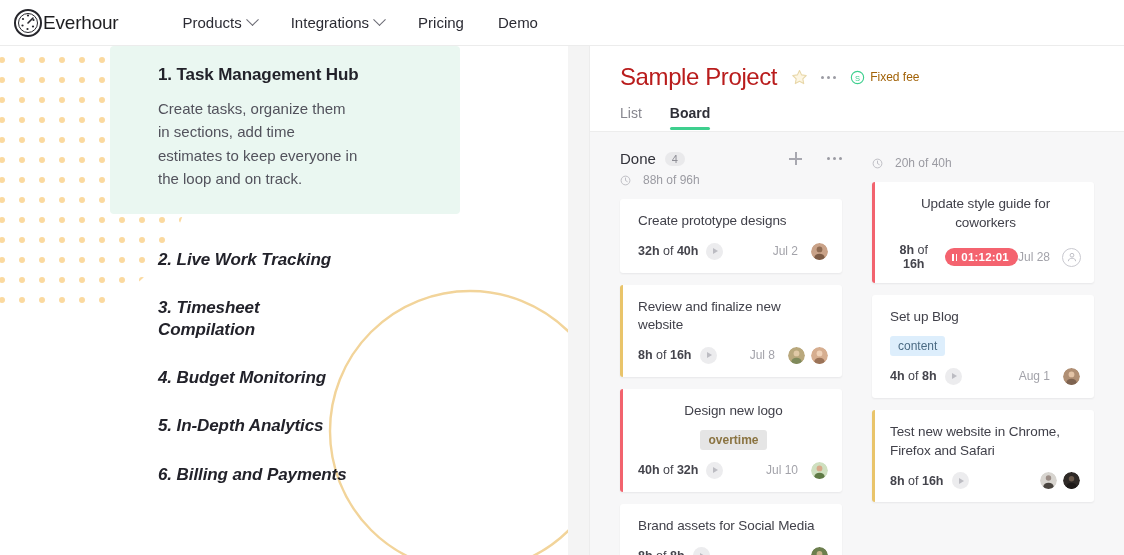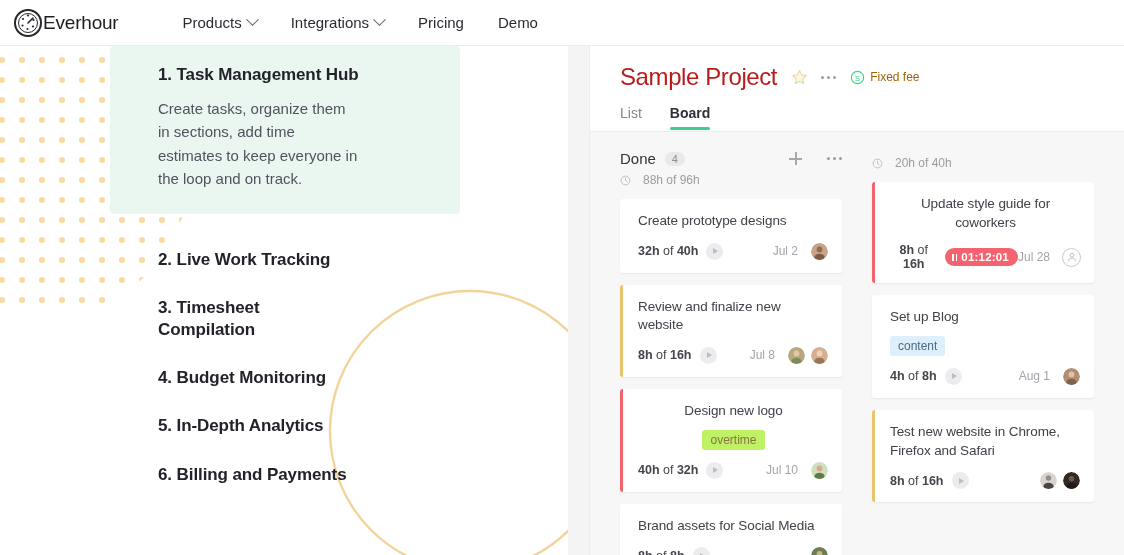--- a/index.html
+++ b/index.html
@@ -54,21 +54,21 @@
   .feature.active { background: #eaf7f1; border-radius: 4px; padding-bottom: 24px; }
   .feature-title {
     font-size: 17px; font-weight: bold; color: #22222a;
     letter-spacing: -0.1px; line-height: 1.3;
   }
   .feature-desc {
     font-size: 15px; color: #52525c; line-height: 1.55; margin-top: 11px;
     max-width: 300px;
   }
   .feature.item2 { margin-top: 22px; }
-  .feature.plain { padding-top: 13px; padding-bottom: 13px; }
+  .feature.plain { padding-top: 13px; padding-bottom: 13px; font-style: italic; }
 
   
   .divider {
     position: absolute; top: 46px; left: 568px;
     width: 22px; height: 509px; background: #f4f4f4;
     border-right: 1px solid #ececec; z-index: 5;
   }
   .app {
     position: absolute; top: 46px; left: 590px;
     width: 534px; height: 509px; background: #f7f7f8; overflow: hidden;
@@ -125,21 +125,21 @@
   }
   .card.stripe-amber { border-left-color: #e9c46a; }
   .card.stripe-red   { border-left-color: #f2636e; text-align: center; }
   .card-title {
     font-size: 13.5px; color: #41414a; line-height: 1.38; letter-spacing: -0.1px;
   }
   .card-tag {
     display: inline-block; font-size: 12px; border-radius: 3px;
     padding: 3px 8px; margin-top: 9px;
   }
-  .tag-overtime { background: #bef264; color: #8a7340; }
+  .tag-overtime { background: #e5e5e5; color: #8a7340; font-weight: bold; }
   .tag-content  { background: #ddeefc; color: #4b6b84; }
   .card-foot { display: flex; align-items: center; margin-top: 11px; }
   .card-hours { font-size: 12.5px; color: #44444c; }
   .card-hours b { font-weight: bold; }
   .play-btn {
     width: 17px; height: 17px; border-radius: 50%; background: #ececee;
     margin-left: 8px; display: flex; align-items: center; justify-content: center;
     cursor: pointer; flex: none;
   }
   .play-btn::after {

